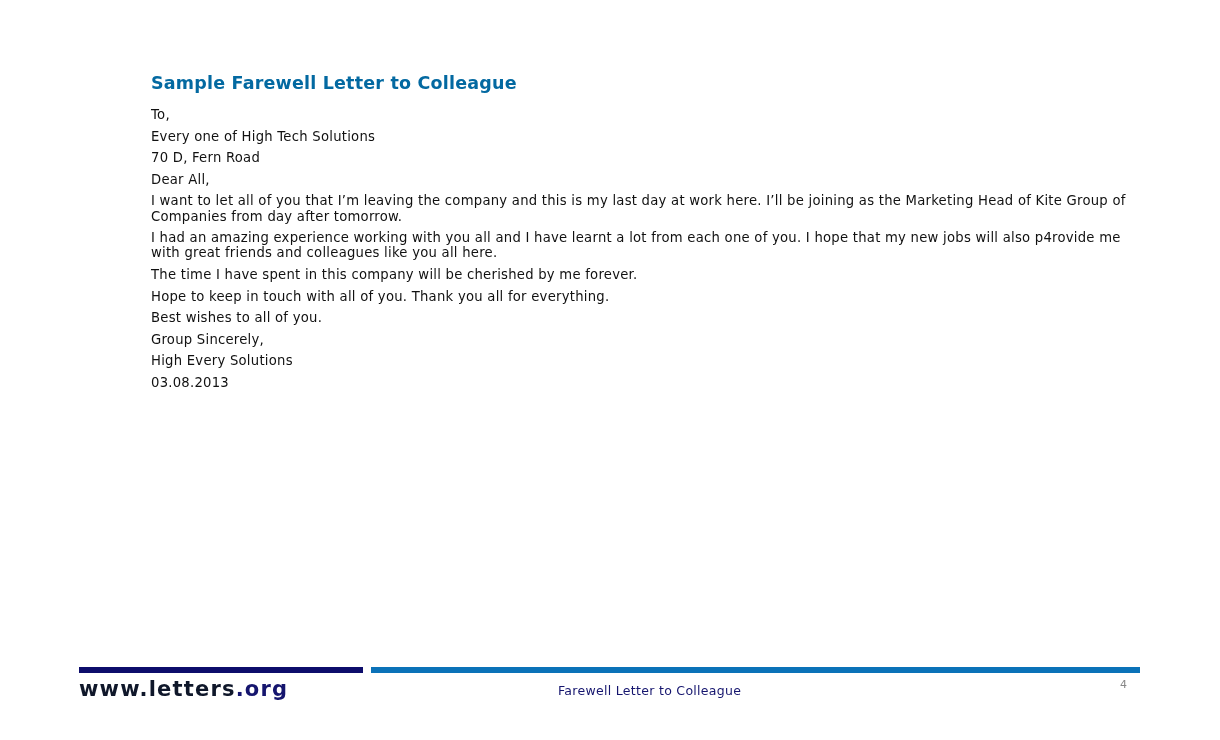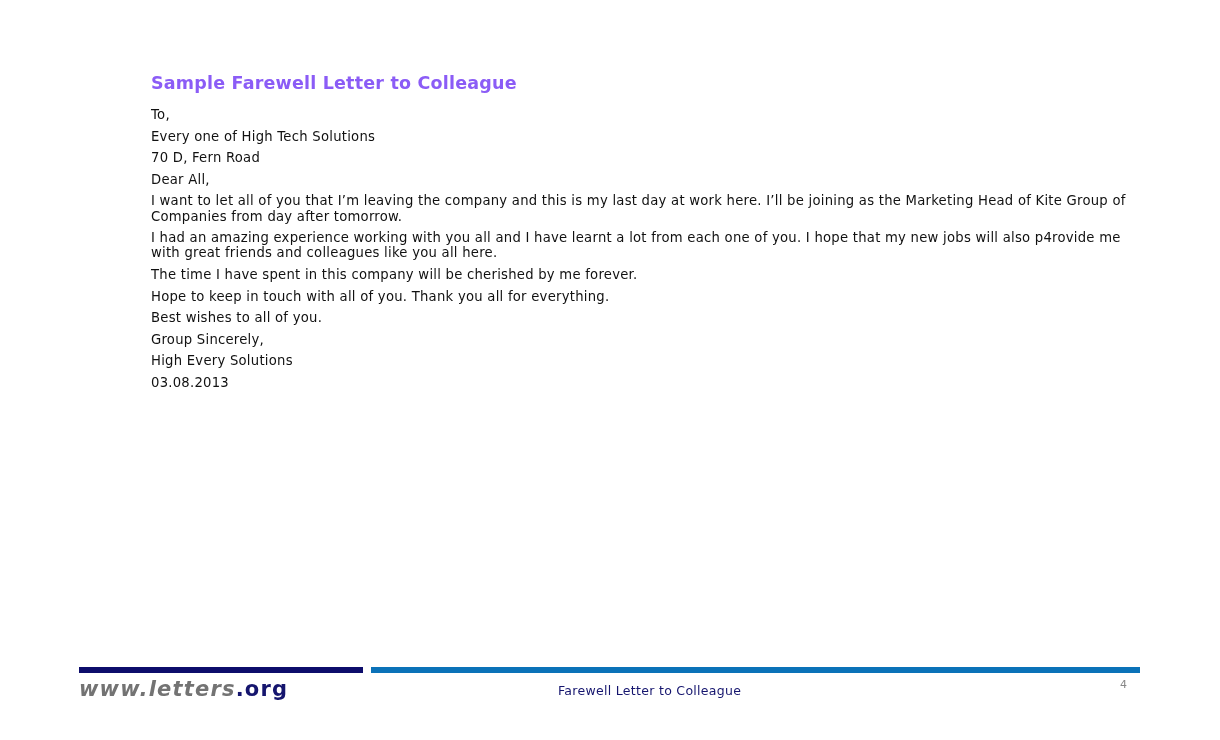--- a/index.html
+++ b/index.html
@@ -1,26 +1,26 @@
 <!DOCTYPE html>
 <html><head>
   <meta charset="utf-8">
   <style>
     html, body { margin: 0; padding: 0; background: #ffffff; }
     body { width: 1220px; height: 740px; position: relative; overflow: hidden;
            font-family: "DejaVu Sans", sans-serif; color: #111; }
     .title { position: absolute; left: 151px; top: 73px; font-size: 17.5px; font-weight: bold;
-             color: #8b5cf6; letter-spacing: 0.2px; margin: 0; }
+             color: #0369a1; letter-spacing: 0.2px; margin: 0; }
     .body { position: absolute; left: 151px; top: 107px; width: 985px; font-size: 13.2px;
             line-height: 15.2px; letter-spacing: 0.25px; }
     .body p { margin: 0 0 6.4px 0; }
     .bar-dark { position: absolute; left: 79px; top: 667px; width: 284px; height: 6px; background: #0d0d6b; }
     .bar-light { position: absolute; left: 371px; top: 667px; width: 769px; height: 6px; background: #0b72b8; }
     .site { position: absolute; left: 79px; top: 677px; font-size: 21px; font-weight: bold; letter-spacing: 1.2px; }
-    .site .www { color: #737373; font-style: italic; }
+    .site .www { color: #0f172a; }
     .site .org { color: #15156e; }
     .footer-title { position: absolute; left: 558px; top: 683px; font-size: 12.5px; color: #15156e; letter-spacing: 0.3px; }
     .page-num { position: absolute; left: 1120px; top: 678px; font-size: 11px; color: #888; }
   </style>
 </head>
 <body>
 
 <h1 class="title">Sample Farewell Letter to Colleague</h1>
 
 <div class="body">

